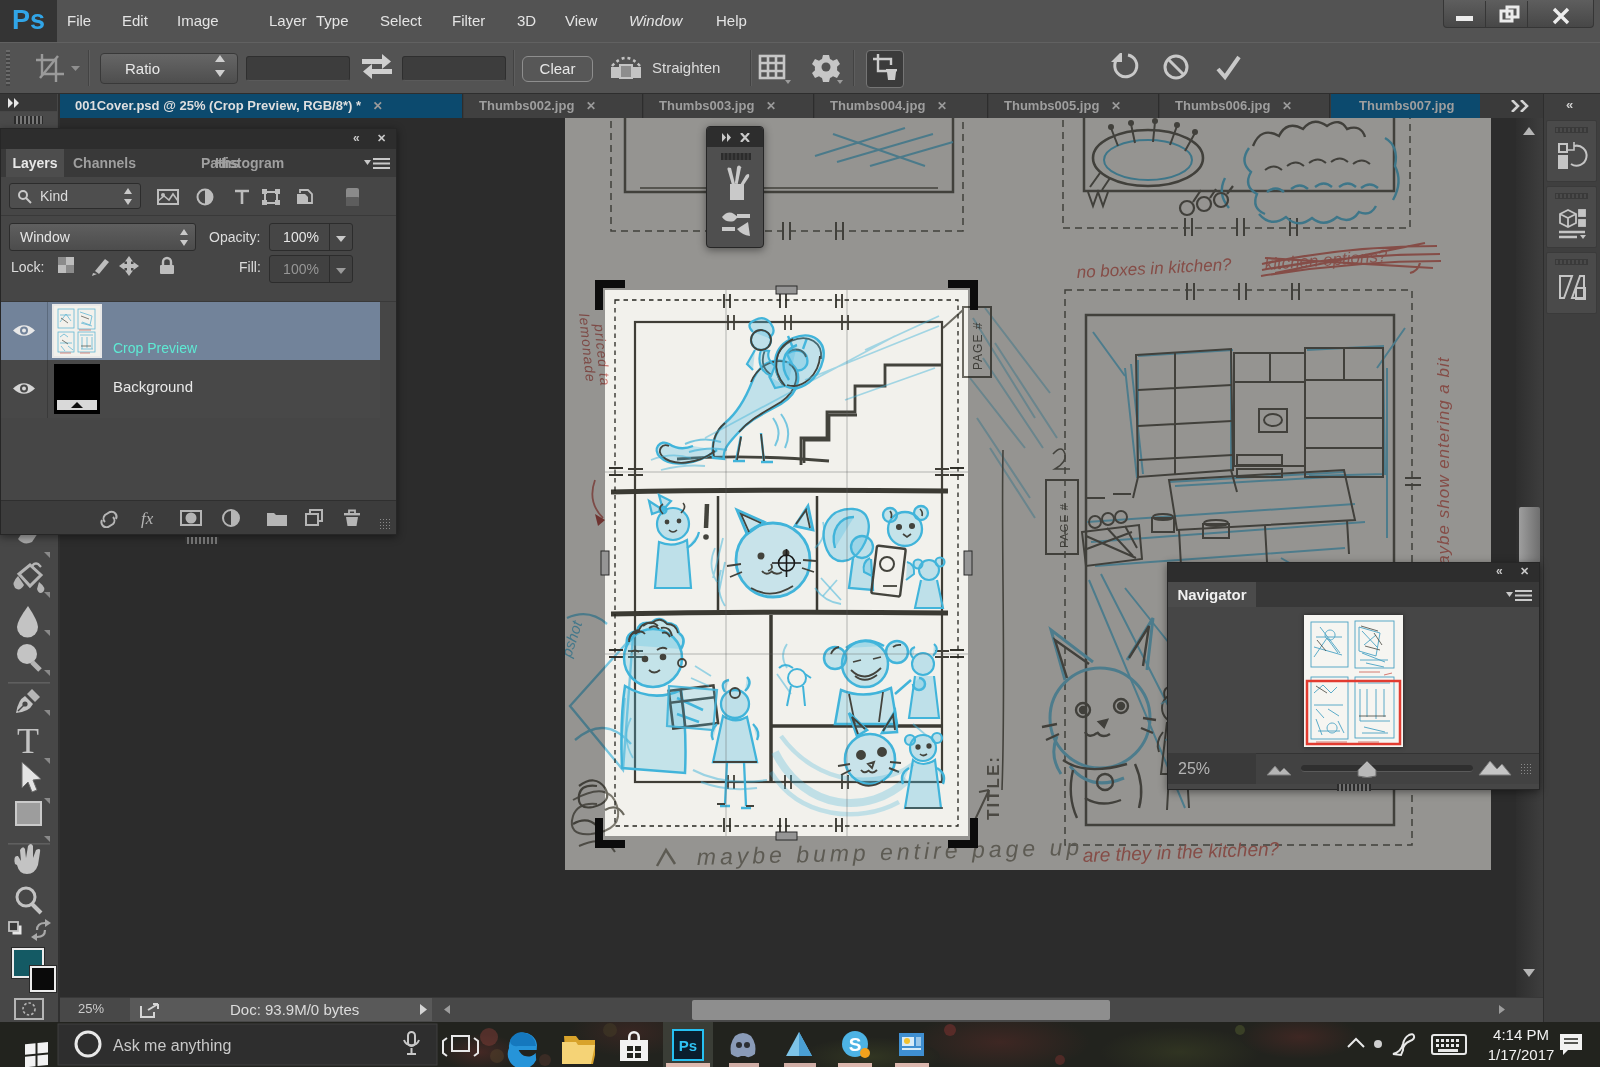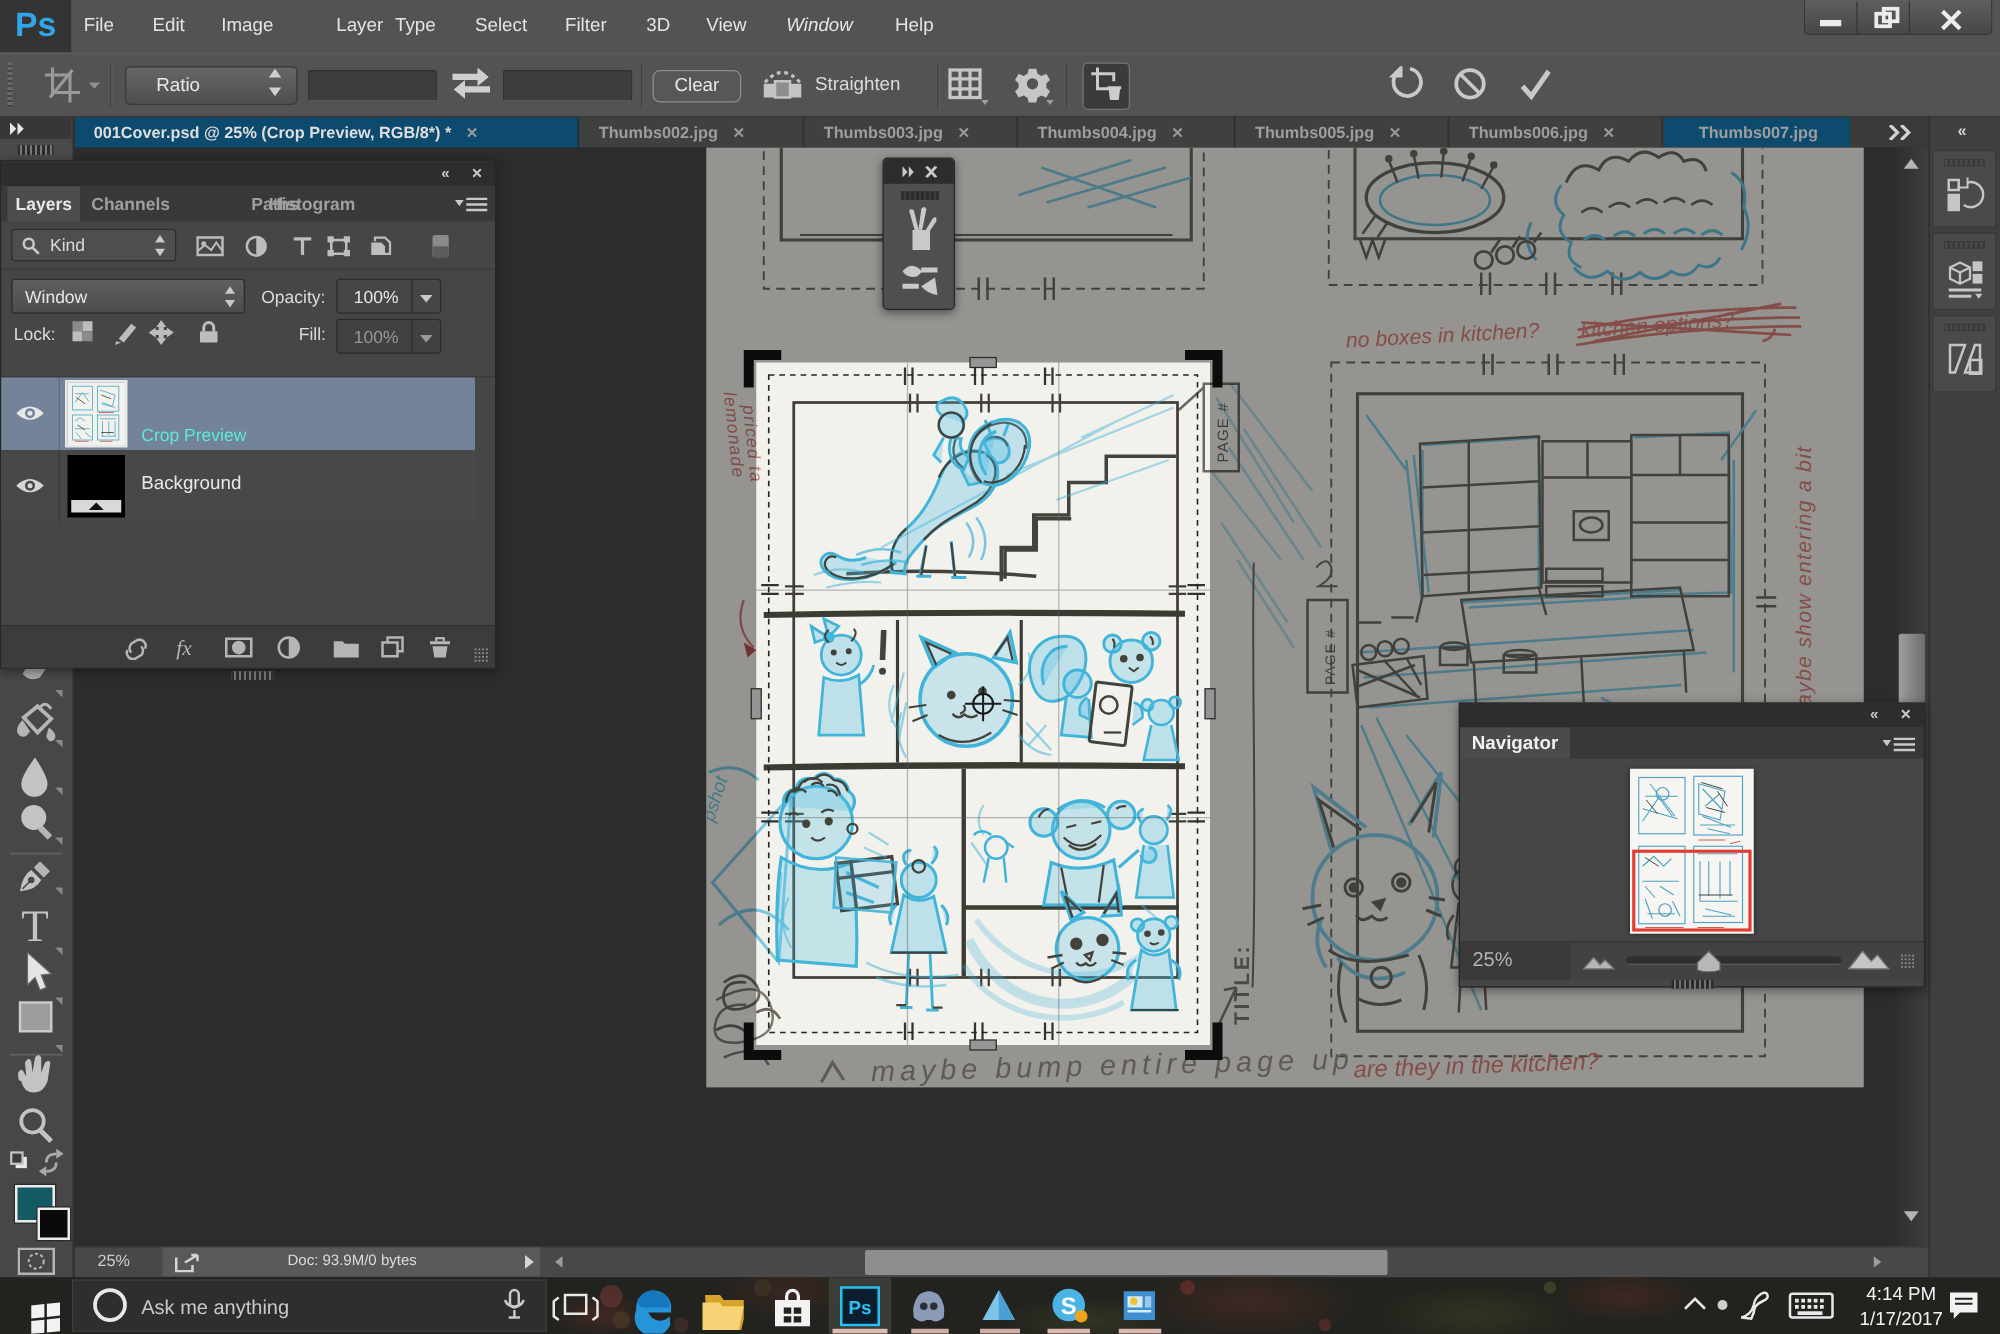--- a/index.html
+++ b/index.html
@@ -626,21 +626,21 @@
 
 <div class="abs" id="statusbar"></div>
 <div class="abs" style="left:78px;top:1001px;color:#cccccc;font-size:13px;">25%</div>
 <div class="abs" style="left:130px;top:998px;width:302px;height:23px;background:#595959;"></div>
 <svg class="abs" style="left:140px;top:1002px;" width="22" height="16" viewBox="0 0 22 16">
     <g stroke="#d5d5d5" stroke-width="2" fill="none">
       <path d="M1,4 V15 H14 V10"></path>
       <path d="M8,8 L18,2 M18,2 h-5 M18,2 v5"></path>
     </g>
   </svg>
-<div class="abs" style="left:230px;top:1001px;color:#dcdcdc;font-size:12px;">Doc: 93.9M/0 bytes</div>
+<div class="abs" style="left:230px;top:1001px;color:#dcdcdc;font-size:15px;">Doc: 93.9M/0 bytes</div>
 <svg class="abs" style="left:418px;top:1003px;" width="10" height="13" viewBox="0 0 10 13">
     <path d="M2,1 l7,5.5 -7,5.5 z" fill="#d5d5d5"></path>
   </svg>
 <svg class="abs" style="left:443px;top:1004px;" width="8" height="11" viewBox="0 0 8 11">
     <path d="M7,1 l-6,4.5 6,4.5 z" fill="#9d9d9d"></path>
   </svg>
 <div class="abs" style="left:692px;top:1000px;width:418px;height:20px;background:#8e8e8e;border-radius:2px;"></div>
 <svg class="abs" style="left:1498px;top:1004px;" width="8" height="11" viewBox="0 0 8 11">
     <path d="M1,1 l6,4.5 -6,4.5 z" fill="#9d9d9d"></path>
   </svg>

